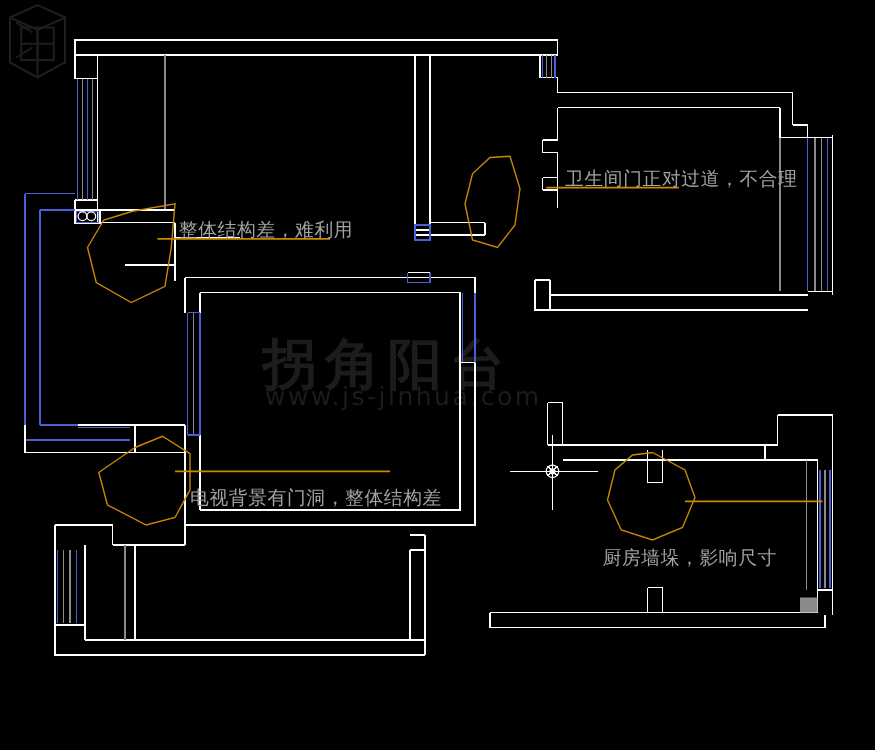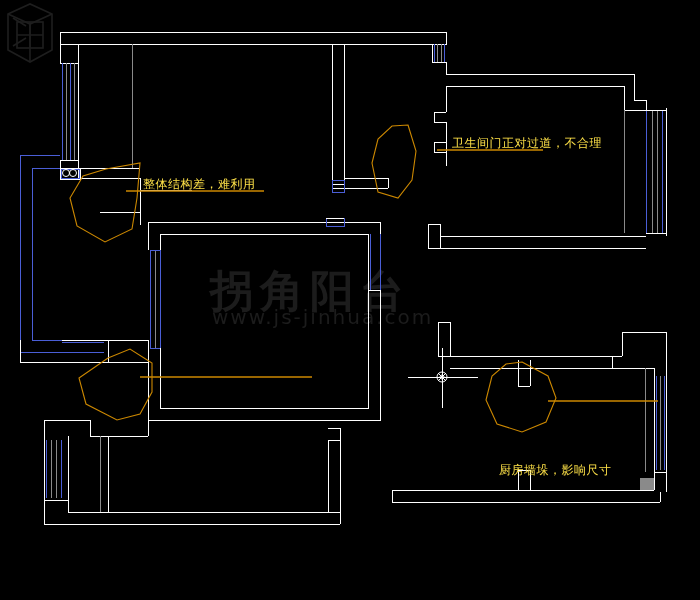--- a/index.html
+++ b/index.html
@@ -56,23 +56,23 @@
     stroke-width: 1.1;
     fill: none;
   }
   .leader {
     stroke: #cc8800;
     stroke-width: 1.4;
     fill: none;
   }
   .ann-text {
     position: absolute;
-    color: #fde047;
+    color: #a3a3a3;
     font-family: Liberation Sans, sans-serif;
-    font-size: 12px;
+    font-size: 15px;
     line-height: 15px;
     letter-spacing: 0.5px;
     white-space: nowrap;
     user-select: none;
   }
   .watermark {
     position: absolute;
     user-select: none;
     pointer-events: none;
   }
@@ -352,16 +352,17 @@
     <line class="leader" x1="140" y1="377" x2="312" y2="377"></line>
 
     <path class="callout" d="M522 362 L548 376 L556 398 L546 422 L522 432 L497 424 L486 400 L492 376 L506 364 Z"></path>
     <line class="leader" x1="548" y1="401" x2="658" y2="401"></line>
   </svg>
 
   <div class="ann-text" style="left:143px; top:177px;">整体结构差，难利用</div>
 
   <div class="ann-text" style="left:452px; top:136px;">卫生间门正对过道，不合理</div>
 
-
-  <div class="ann-text" style="left:499px; top:439px;margin-top:24px;">厨房墙垛，影响尺寸</div>
+  <div class="ann-text" style="left:152px; top:391px;">电视背景有门洞，整体结构差</div>
+
+  <div class="ann-text" style="left:482px; top:439px;">厨房墙垛，影响尺寸</div>
 
 </div>
 
 </body></html>

